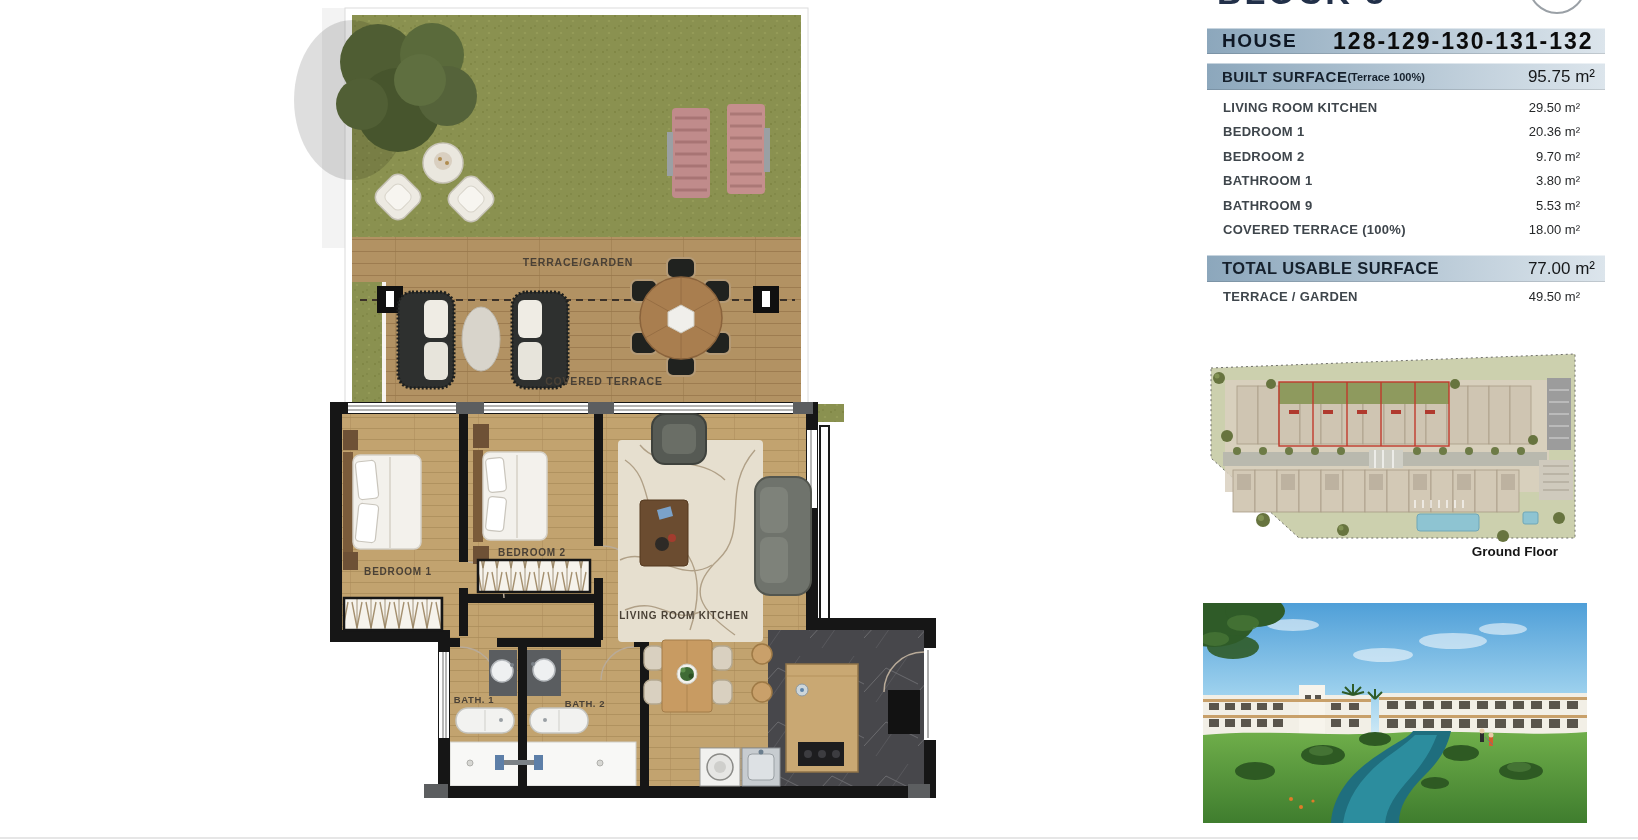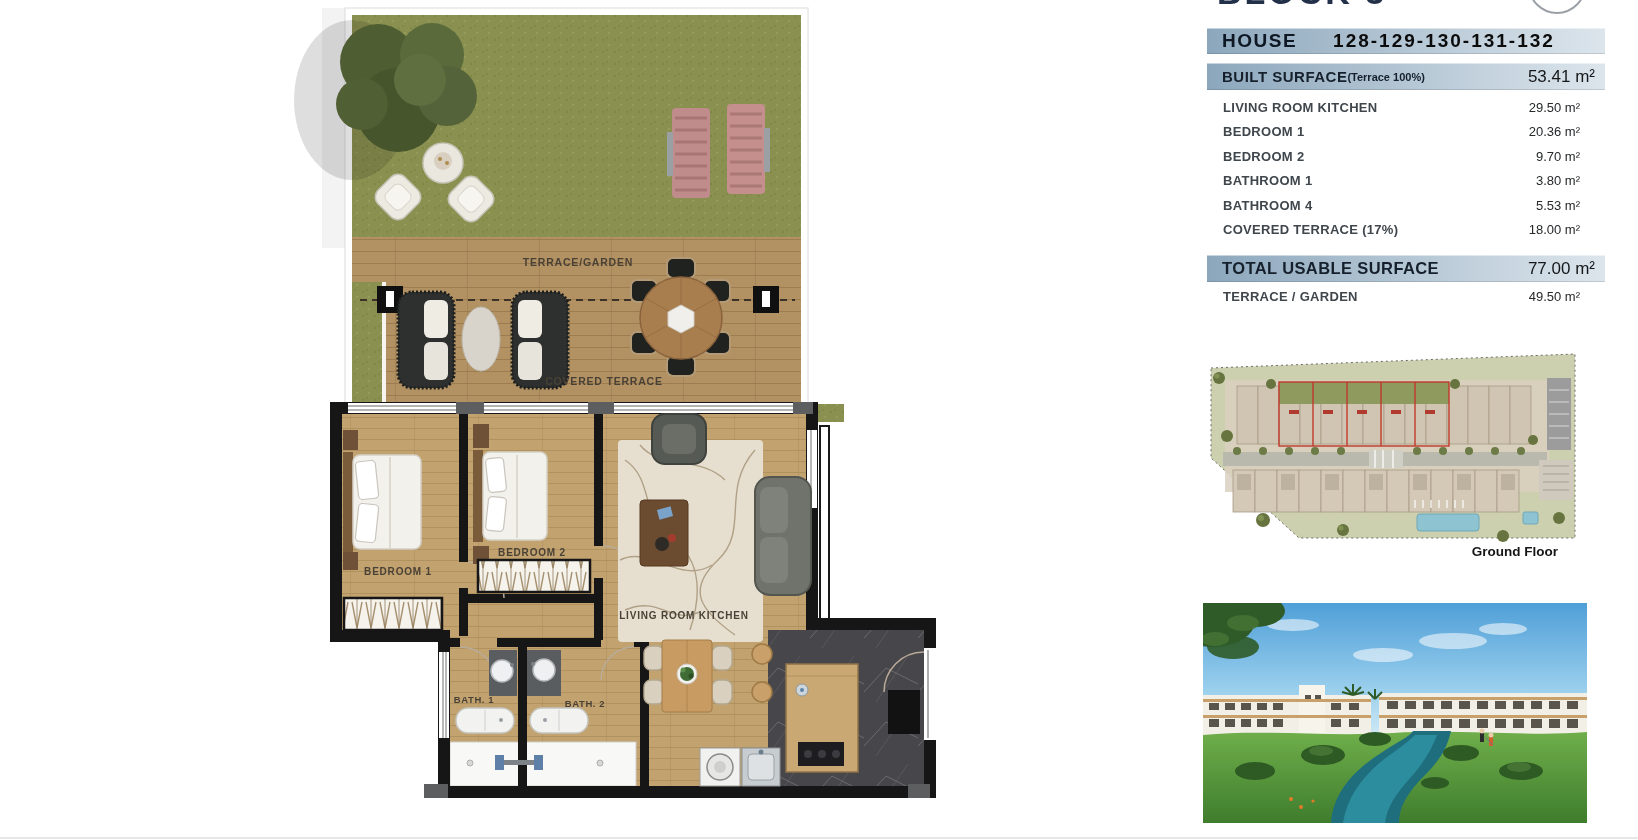--- a/index.html
+++ b/index.html
@@ -11,21 +11,21 @@
   .panel{position:absolute;left:1207px;top:0;width:383px;height:600px;}
   .block-title{position:absolute;left:10px;top:-27px;font-size:34px;font-weight:800;
                color:#223049;letter-spacing:3px;white-space:nowrap;}
   .compass{position:absolute;left:321px;top:-44px;width:54px;height:54px;border-radius:50%;
            border:2px solid #9aa0a6;background:#fff;}
   .bar{position:absolute;left:0;width:383px;display:flex;align-items:center;
        background:linear-gradient(to right,#8CA7BC,#DCE5EC);
        box-shadow:inset 0 1px 0 rgba(255,255,255,.5), inset 0 -1px 0 rgba(0,0,0,.12);}
   .house-bar{top:28px;height:26px;padding-left:15px;}
   .house-label{font-size:19px;font-weight:800;color:#0e1724;letter-spacing:1.5px;}
-  .house-nums{font-size:19px;font-weight:800;color:#0b0b0b;letter-spacing:2px;margin-left:36px;}
+  .house-nums{font-size:23px;font-weight:800;color:#0b0b0b;letter-spacing:2px;margin-left:36px;}
   .built-bar{top:63px;height:27px;padding-left:15px;}
   .built-label{font-size:15px;font-weight:800;color:#15202c;letter-spacing:.5px;}
   .built-note{font-size:11px;font-weight:700;color:#15202c;}
   .bar .val{margin-left:auto;padding-right:10px;font-size:17px;font-weight:500;color:#16181a;}
   .rows{position:absolute;left:0;top:95px;width:383px;}
   .row{height:24.5px;display:flex;align-items:center;padding-left:16px;padding-right:10px;}
   .rl{font-size:13px;font-weight:600;color:#3f464c;letter-spacing:.3px;}
   .rv{margin-left:auto;font-size:13px;font-weight:500;color:#26282a;}
   .total-bar{top:247px;height:27px;padding-left:15px;margin-top:8px;}
   .total-label{font-size:16.5px;font-weight:800;color:#15202c;letter-spacing:.4px;}
@@ -360,46 +360,46 @@
     <div class="compass"></div>
 
     <div class="bar house-bar">
       <span class="house-label">HOUSE</span>
       <span class="house-nums">128-129-130-131-132</span>
     </div>
 
     <div class="bar built-bar">
       <span class="built-label">BUILT SURFACE</span>
       <span class="built-note">(Terrace 100%)</span>
-      <span class="val">53.41 m²</span>
+      <span class="val">95.75 m²</span>
     </div>
 
     <div class="rows">
       <div class="row">
         <span class="rl">LIVING ROOM KITCHEN</span>
         <span class="rv">29.50 m²</span>
       </div>
       <div class="row">
         <span class="rl">BEDROOM 1</span>
         <span class="rv">20.36 m²</span>
       </div>
       <div class="row">
         <span class="rl">BEDROOM 2</span>
         <span class="rv">9.70 m²</span>
       </div>
       <div class="row">
         <span class="rl">BATHROOM 1</span>
         <span class="rv">3.80 m²</span>
       </div>
       <div class="row">
-        <span class="rl">BATHROOM 4</span>
+        <span class="rl">BATHROOM 9</span>
         <span class="rv">5.53 m²</span>
       </div>
       <div class="row">
-        <span class="rl">COVERED TERRACE (17%)</span>
+        <span class="rl">COVERED TERRACE (100%)</span>
         <span class="rv">18.00 m²</span>
       </div>
     </div>
 
     <div class="bar total-bar">
       <span class="total-label">TOTAL USABLE SURFACE</span>
       <span class="val">77.00 m²</span>
     </div>
 
     <div class="tg-row">

